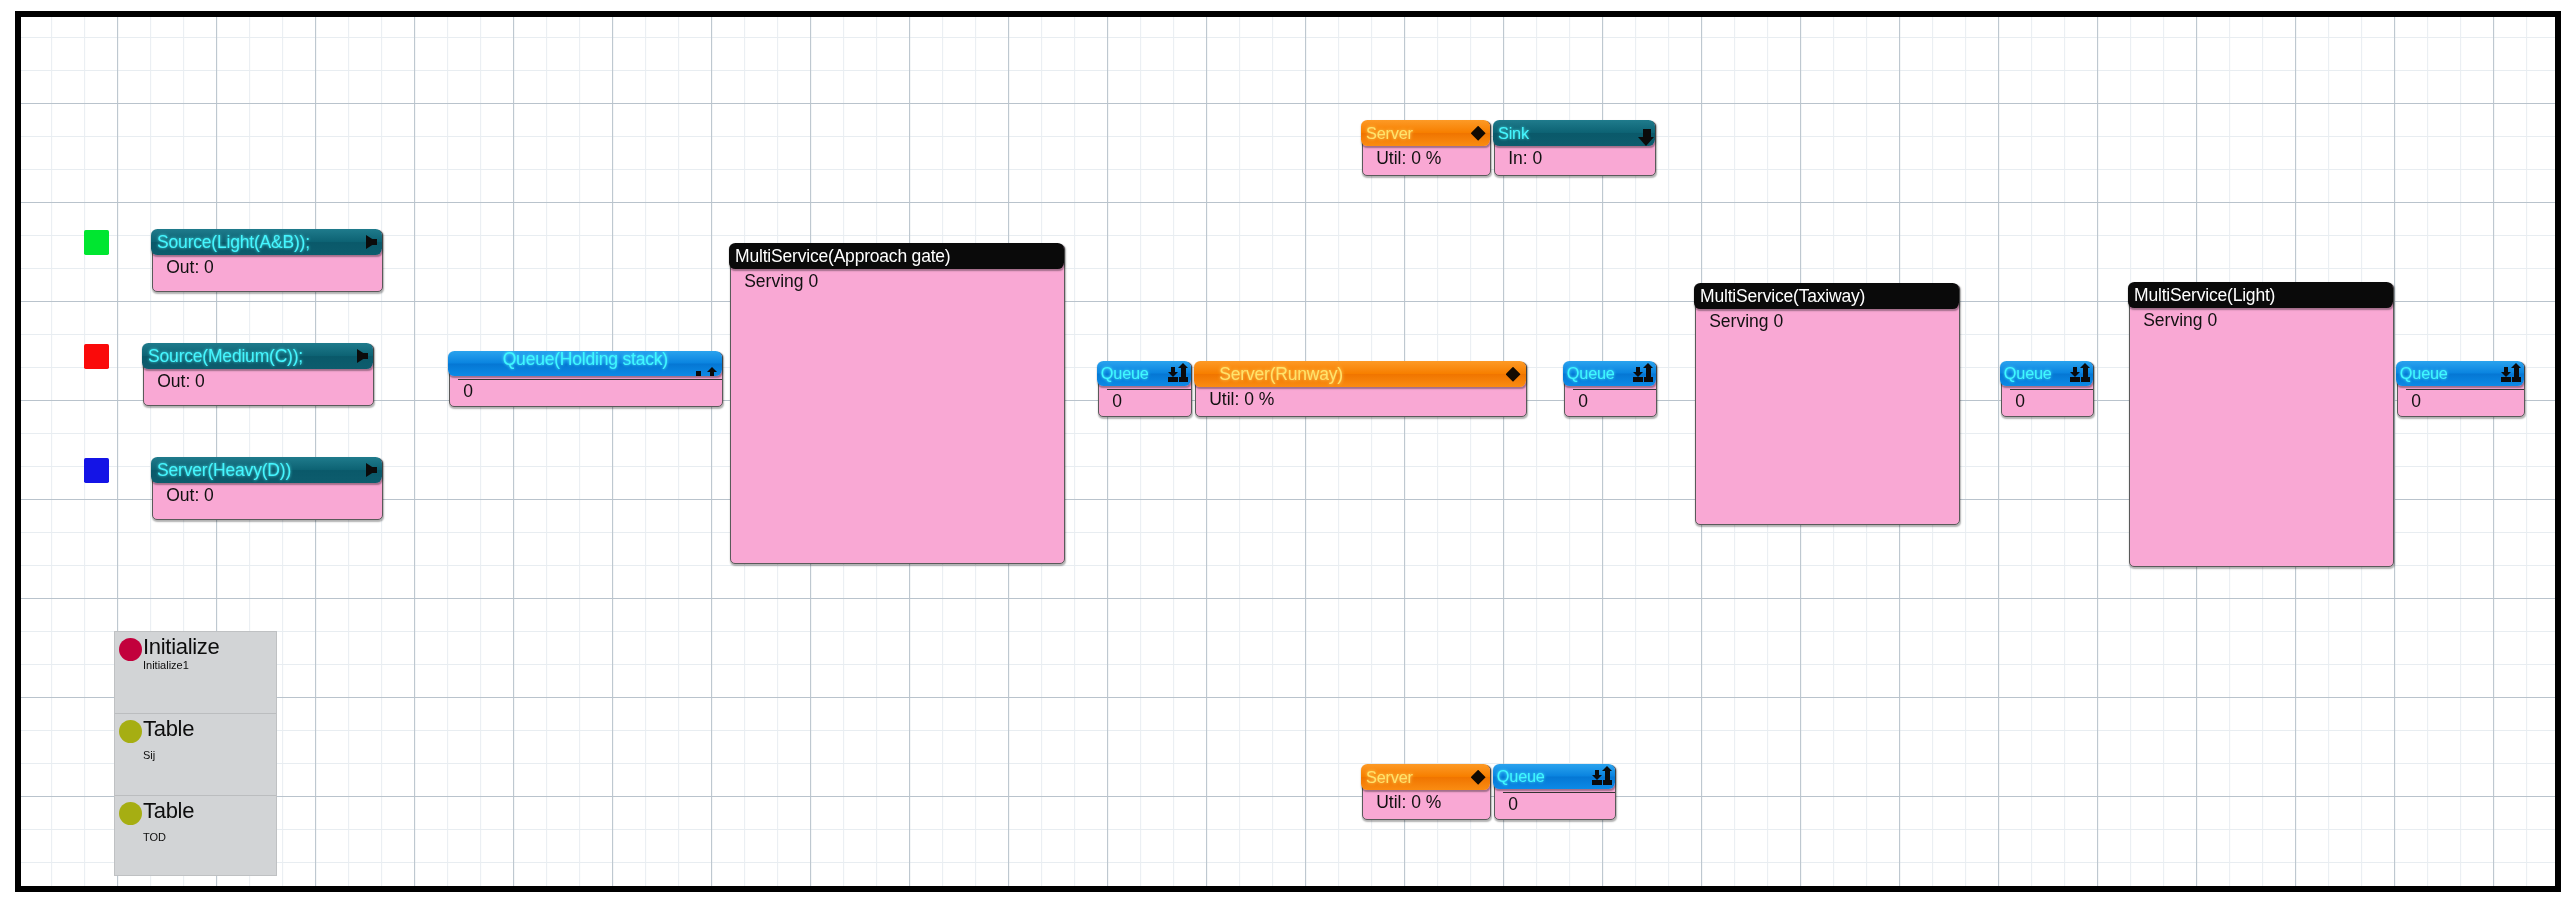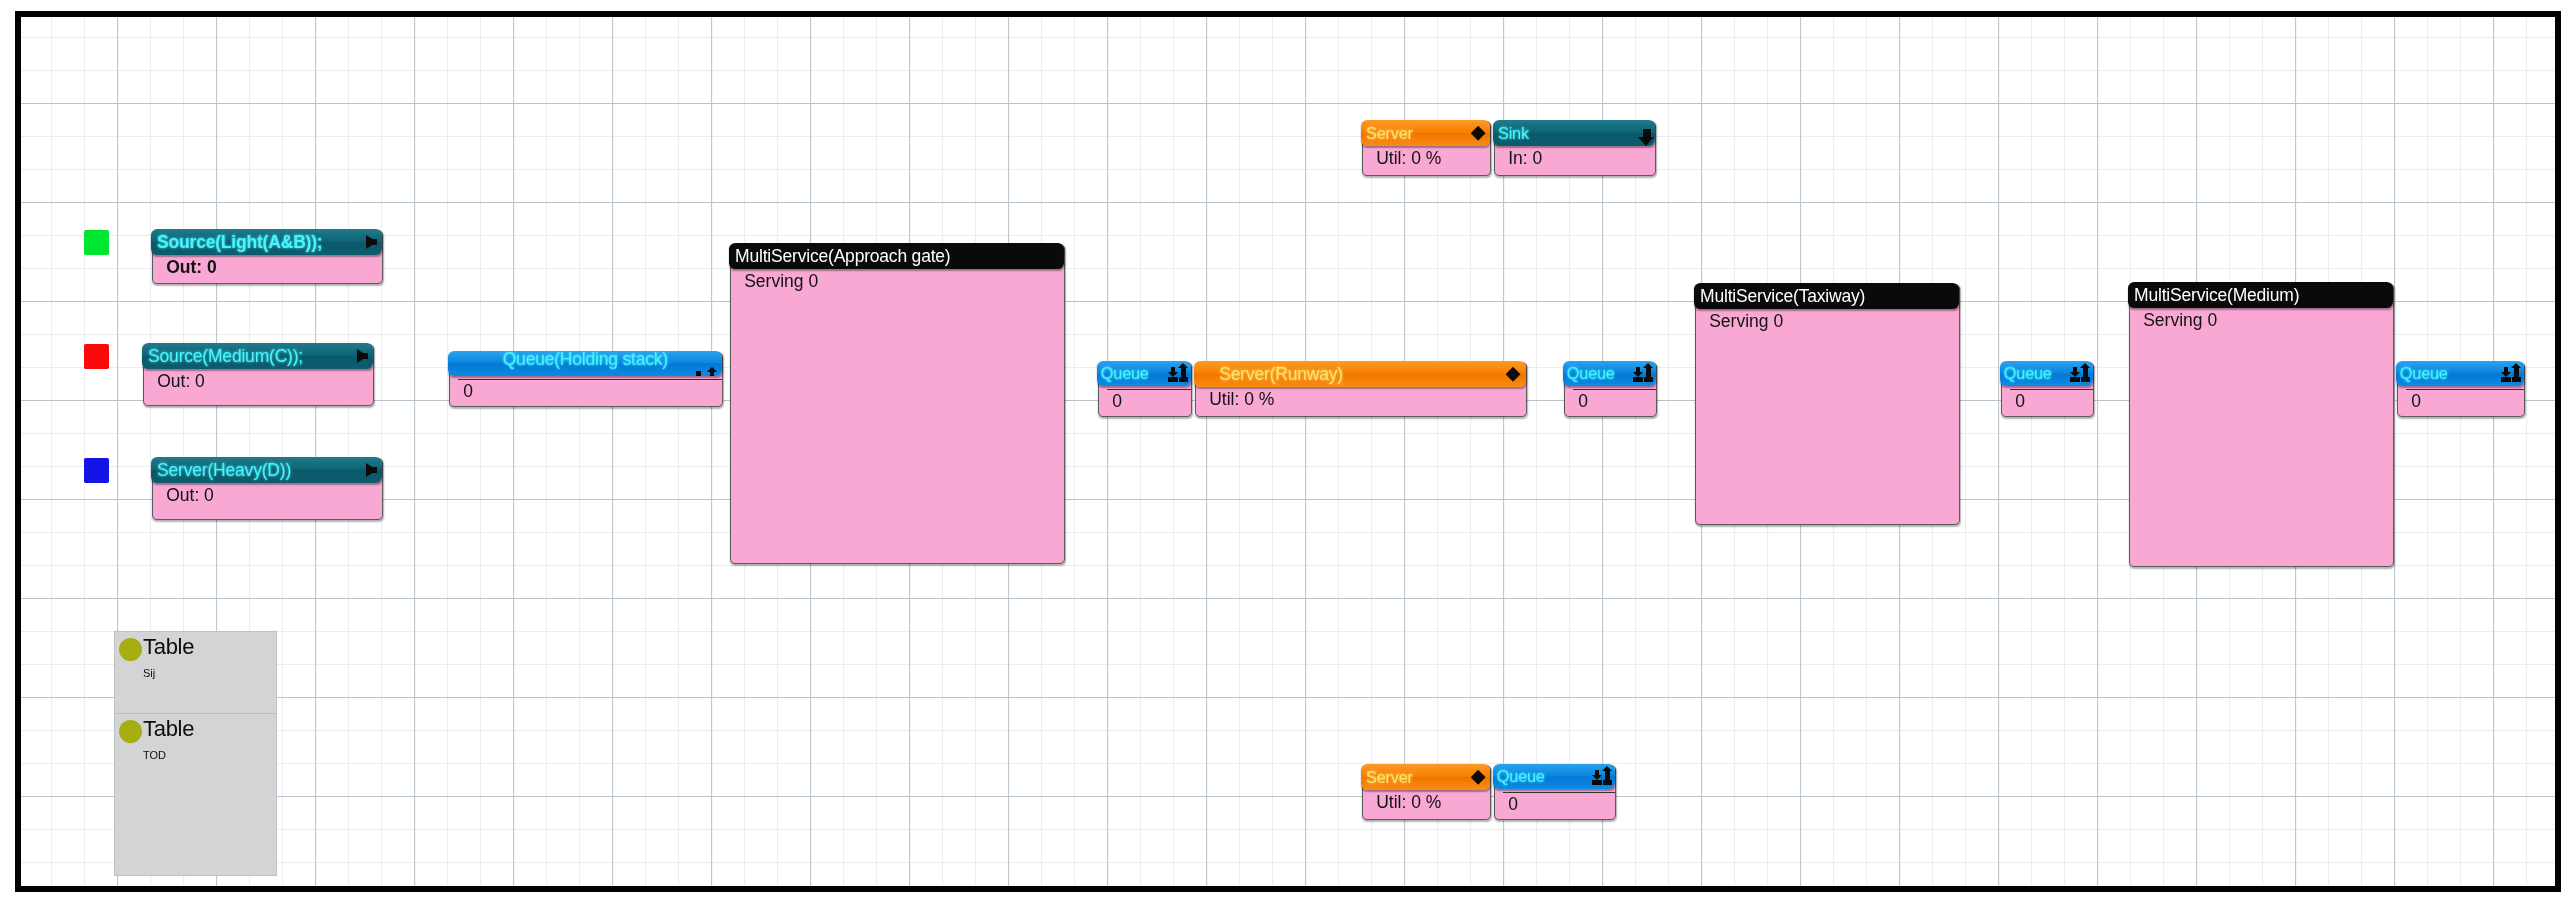--- a/index.html
+++ b/index.html
@@ -238,21 +238,21 @@
 <body>
 
 <div id="app">
   <div id="canvas-frame">
     <div id="grid"></div>
 
     <div class="swatch" style="left: 63px; top: 213px; background: rgb(0, 230, 48);"></div>
     <div class="swatch" style="left: 63px; top: 327px; background: rgb(250, 10, 10);"></div>
     <div class="swatch" style="left: 63px; top: 441px; background: rgb(20, 20, 230);"></div>
 
-    <div class="block" style="left:131px;top:213px;width:231px;height:54px;font-weight:bold;">
+    <div class="block" style="left:131px;top:213px;width:231px;height:62px;">
       <div class="blk-head h-teal" style="width:231px;">
         <span class="blk-title">Source(Light(A&amp;B));</span>
         <span class="blk-ico">
             <i class="ico-arrow-right"></i>
           </span>
       </div>
       <div class="blk-body">Out: 0</div>
     </div>
 
     <div class="block" style="left:122px;top:327px;width:231px;height:62px;">
@@ -346,21 +346,21 @@
               <i class="qin"></i>
               <i class="qout"></i>
             </i>
           </span>
       </div>
       <div class="blk-body" style="top:26px;border-top:0.9px solid #333;">0</div>
     </div>
 
     <div class="block" style="left:2108px;top:266px;width:265px;height:284px;">
       <div class="blk-head h-black" style="width:265px;">
-        <span class="blk-title">MultiService(Medium)</span>
+        <span class="blk-title">MultiService(Light)</span>
       </div>
       <div class="blk-body">Serving 0</div>
     </div>
 
     <div class="block" style="left:2376px;top:345px;width:128px;height:55px;">
       <div class="blk-head h-blue" style="width:128px;height:24.5px;padding:0 3.5px;">
         <span class="blk-title" style="font-size:16.3px;">Queue</span>
         <span class="blk-ico" style="padding-left:2.3px;">
             <i class="ico-queue" style="width:20px;">
               <i class="qin"></i>
@@ -408,20 +408,25 @@
             <i class="ico-queue" style="width:20px;">
               <i class="qin"></i>
               <i class="qout"></i>
             </i>
           </span>
       </div>
       <div class="blk-body" style="top:26px;border-top:0.9px solid #333;">0</div>
     </div>
 
     <div id="palette" style="left:93px;top:614px;width:163px;height:245px;">
+      <div class="pal-row" style="height:82px;">
+        <span class="pal-dot" style="background: rgb(194, 0, 60);"></span>
+        <div class="pal-title">Initialize</div>
+        <div class="pal-sub">Initialize1</div>
+      </div>
       <div class="pal-row" style="height:82px;">
         <span class="pal-dot" style="background: rgb(166, 174, 18);"></span>
         <div class="pal-title">Table</div>
         <div class="pal-sub" style="margin-top:8.2px;">Sij</div>
       </div>
       <div class="pal-row" style="height:82px;">
         <span class="pal-dot" style="background: rgb(166, 174, 18);"></span>
         <div class="pal-title">Table</div>
         <div class="pal-sub" style="margin-top:8.2px;">TOD</div>
       </div>

